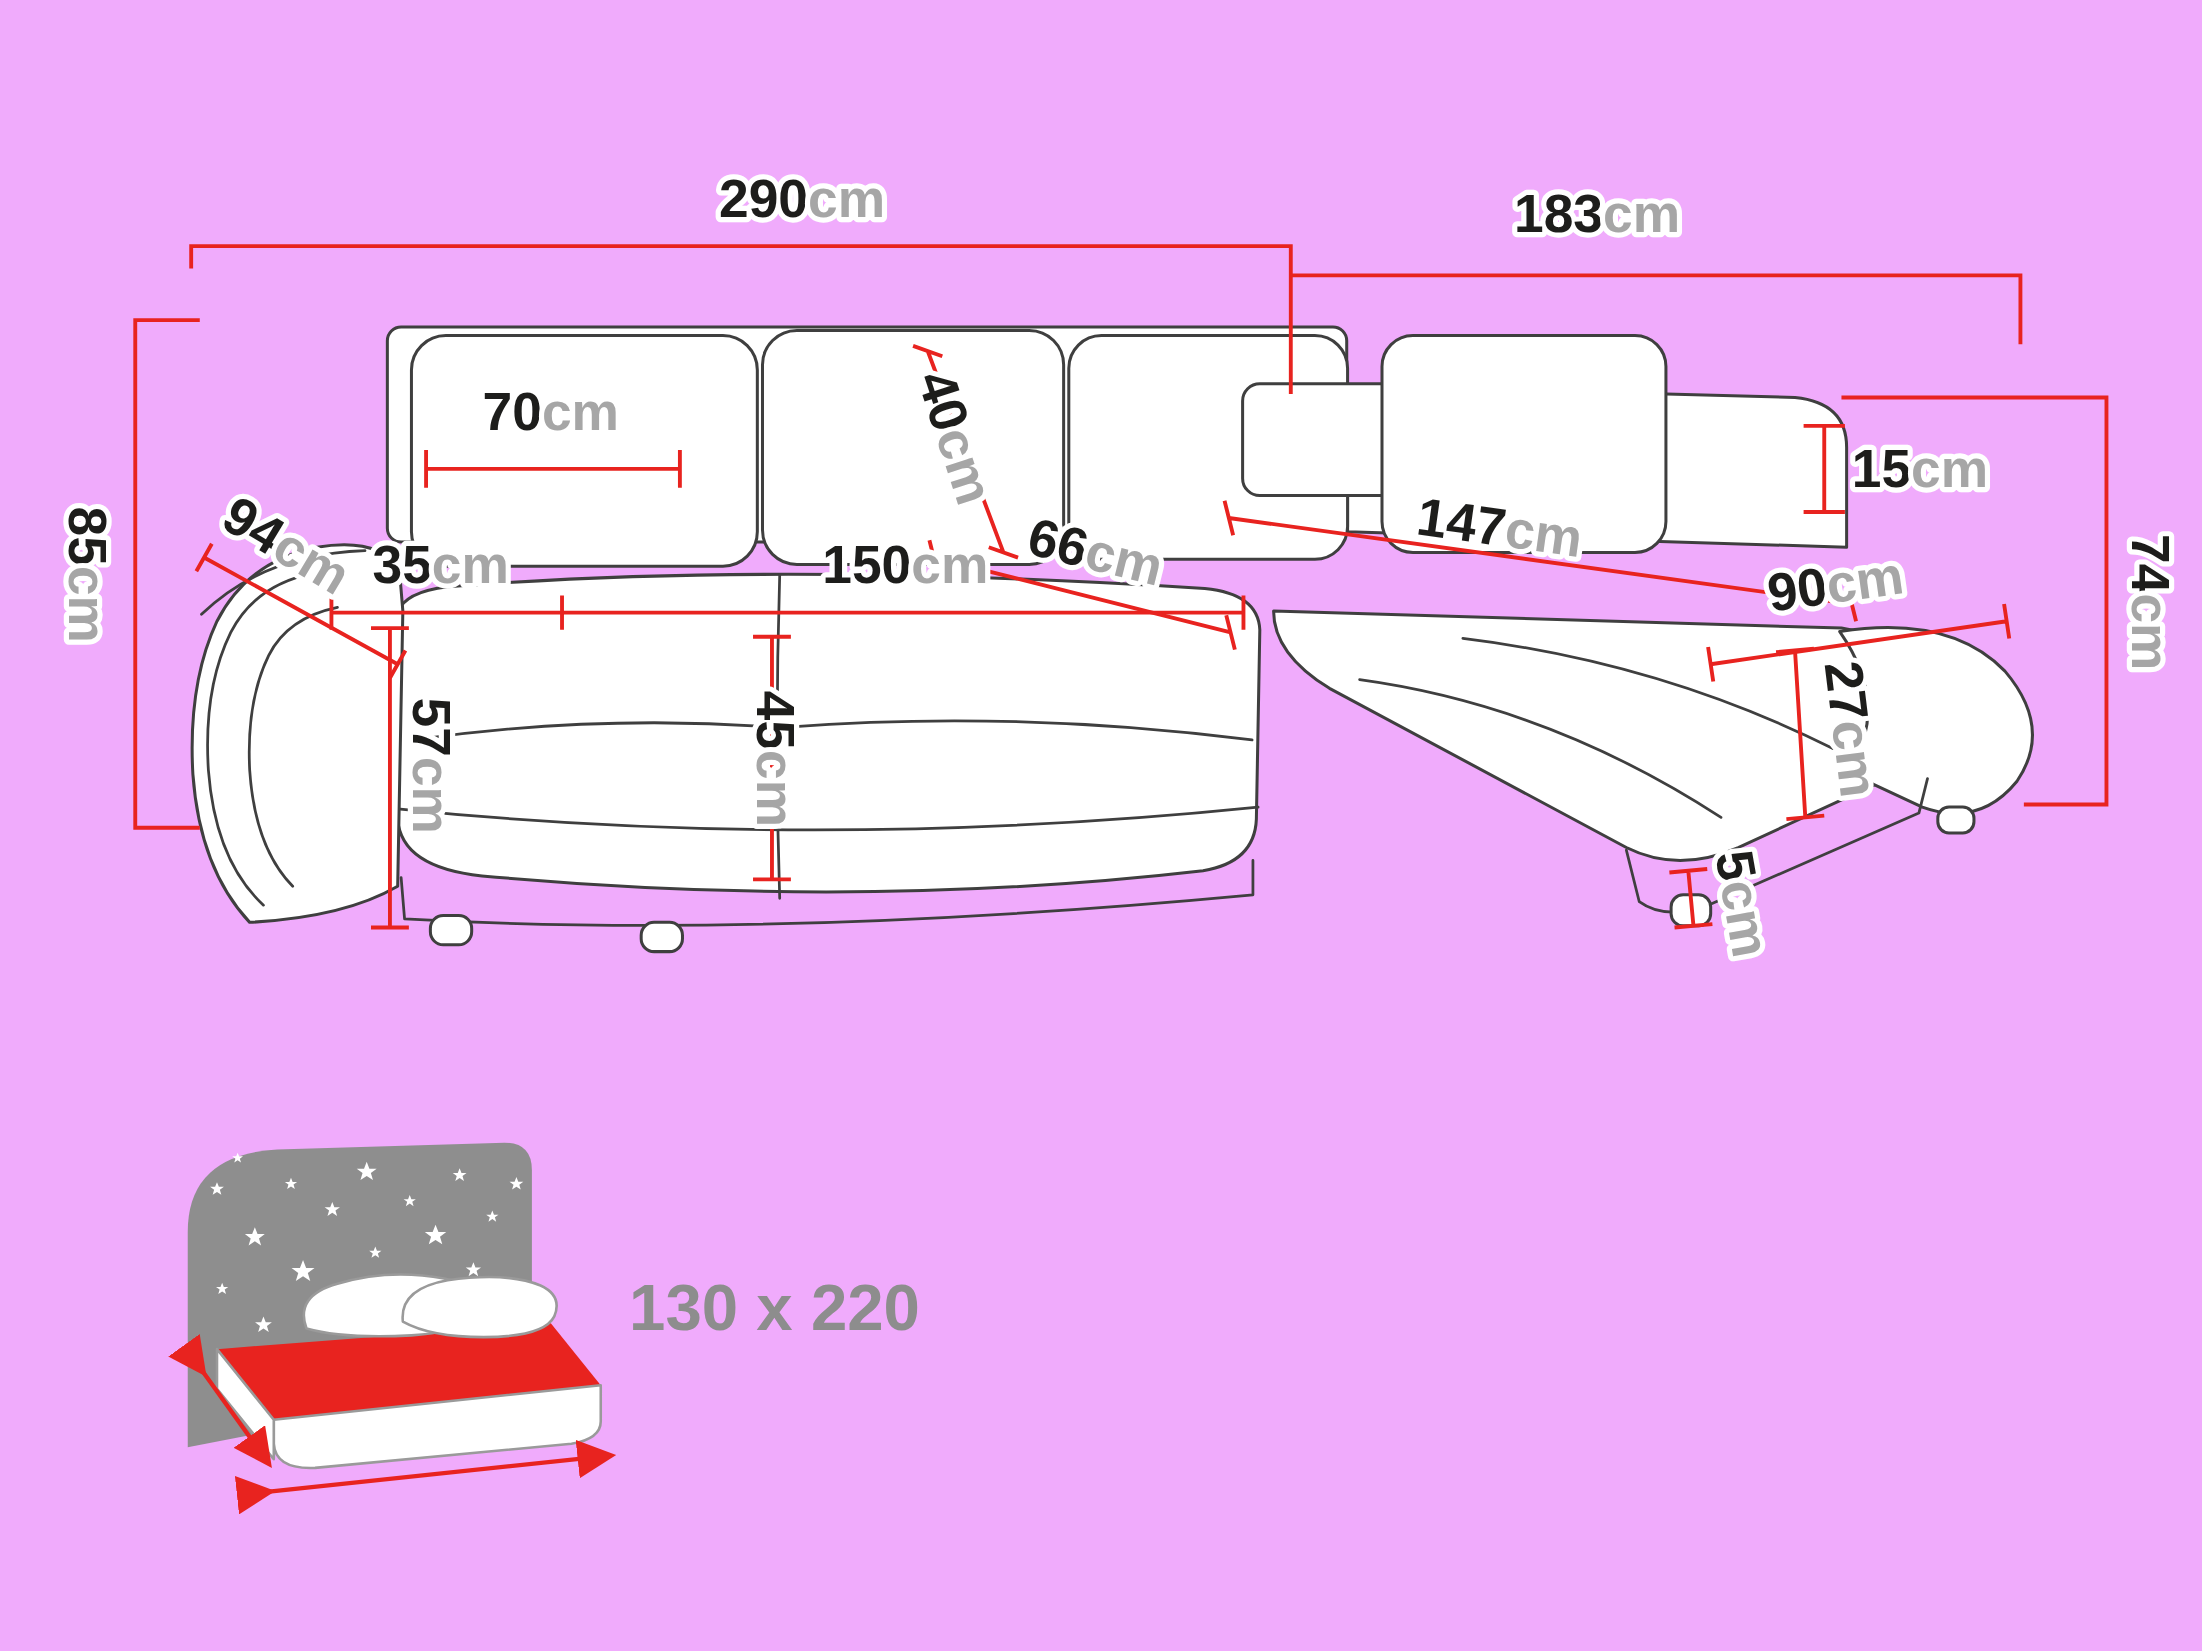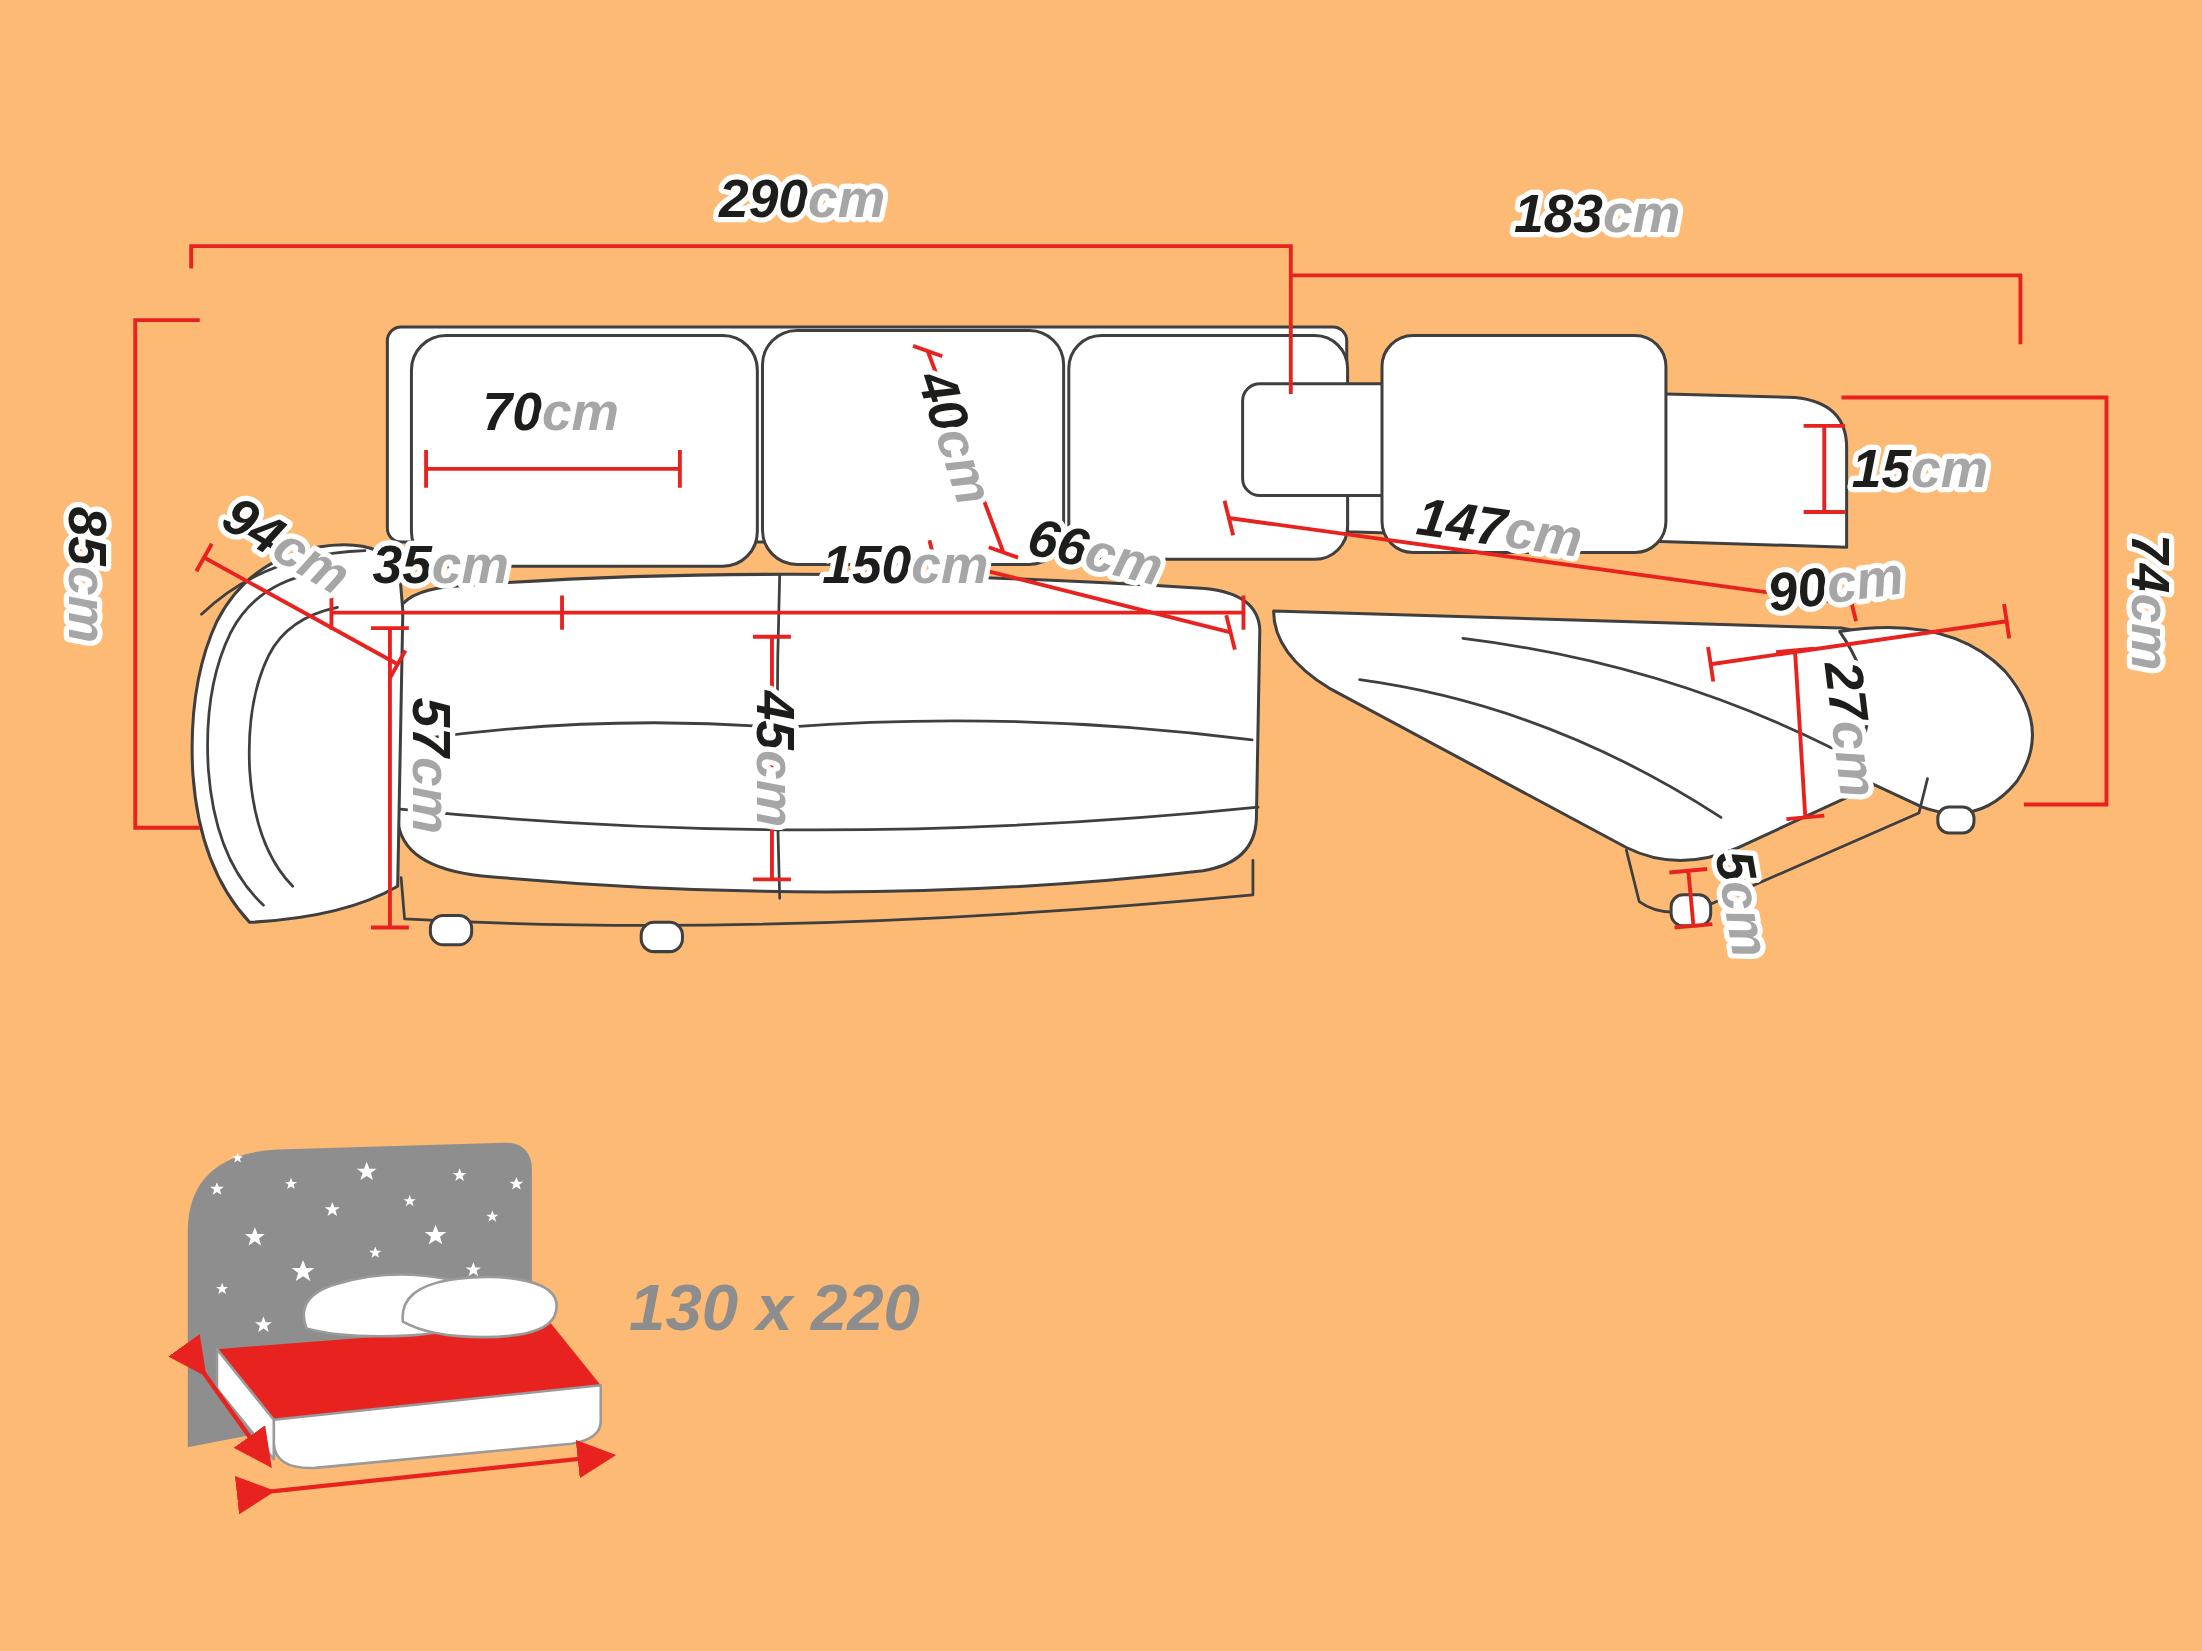--- a/index.html
+++ b/index.html
@@ -1,16 +1,16 @@
 <!DOCTYPE html>
 <html style="font-size:13.8px"><head>
 <meta charset="utf-8">
 <style>
   html,body{margin:0;padding:0;background:#ffffff;}
-  .canvas{position:relative;width:2203px;height:1652px;background:#fdba74;overflow:hidden;font-style:italic;}
+  .canvas{position:relative;width:2203px;height:1652px;background:#f0abfc;overflow:hidden;}
   svg{display:block;}
   .outline{fill:#ffffff;stroke:#3f3f3f;stroke-width:3.5;stroke-linejoin:round;stroke-linecap:round;}
   .sline{fill:none;stroke:#3f3f3f;stroke-width:3.2;stroke-linejoin:round;stroke-linecap:round;}
   .red{fill:none;stroke:#e8231f;stroke-width:4.5;stroke-linecap:butt;}
   .redthin{fill:none;stroke:#e8231f;stroke-width:5;}
   .dim{font-family:"Liberation Sans",sans-serif;font-weight:700;font-size:62px;
        paint-order:stroke;stroke:#ffffff;stroke-width:12px;stroke-linejoin:round;}
   .num{fill:#1d1d1b;}
   .unit{fill:#a6a6a6;}
   .bedlabel{font-family:"Liberation Sans",sans-serif;font-weight:700;font-size:76px;fill:#8d8d8d;}

